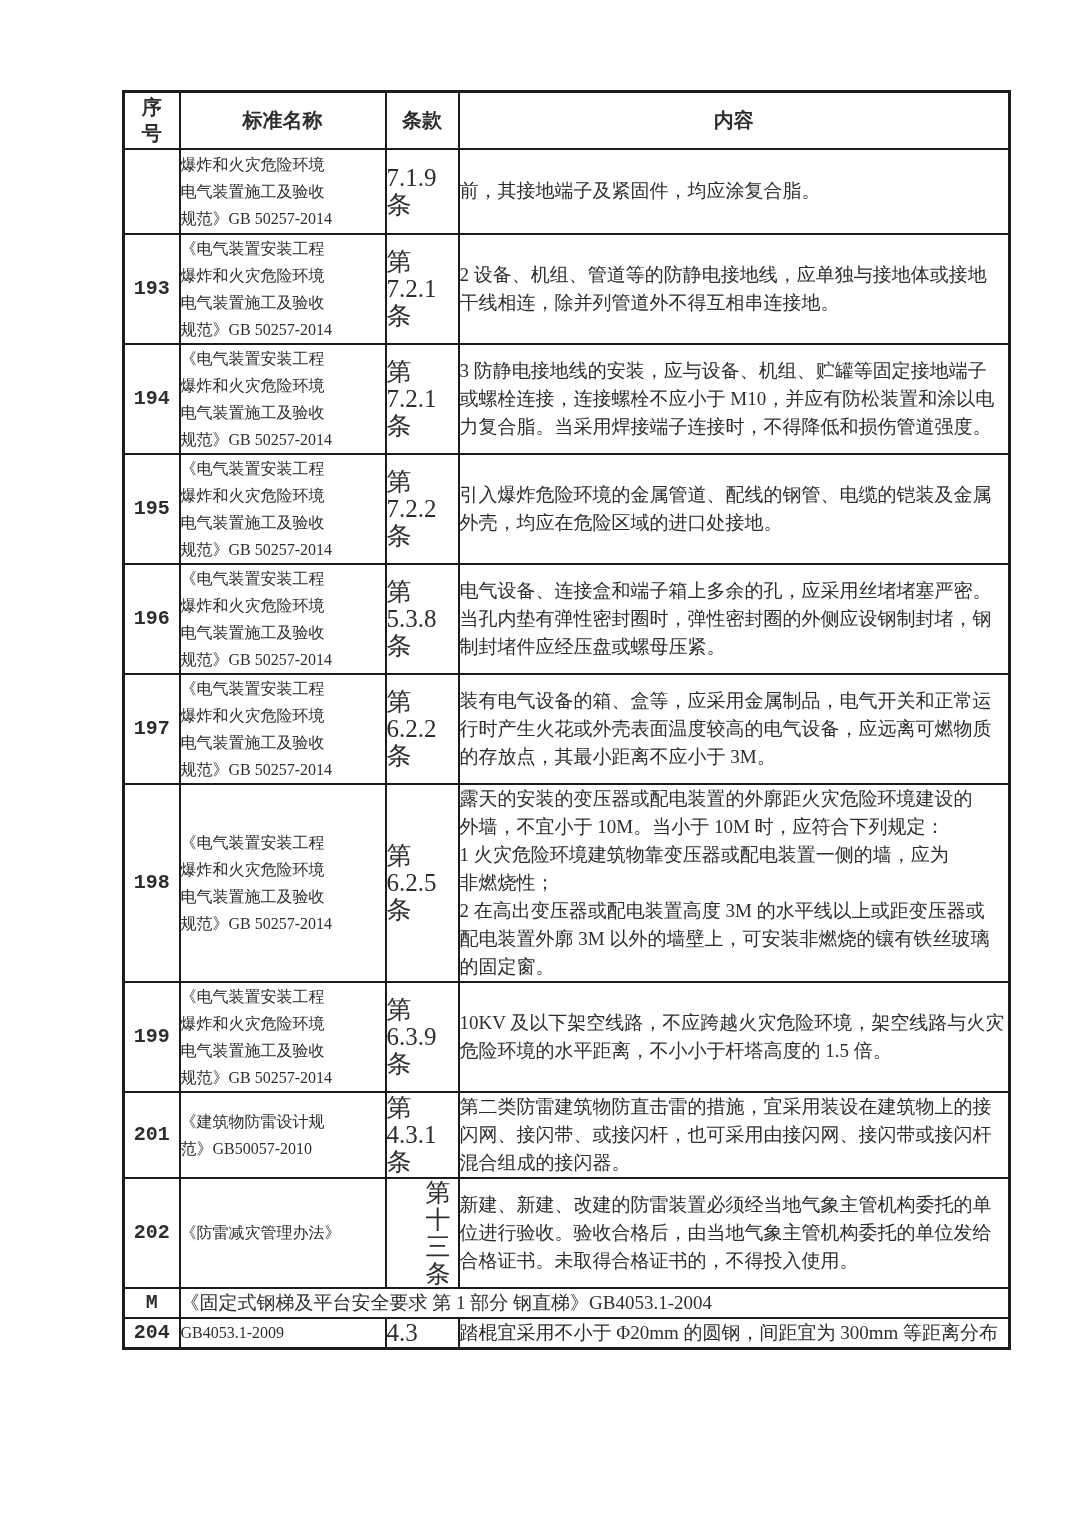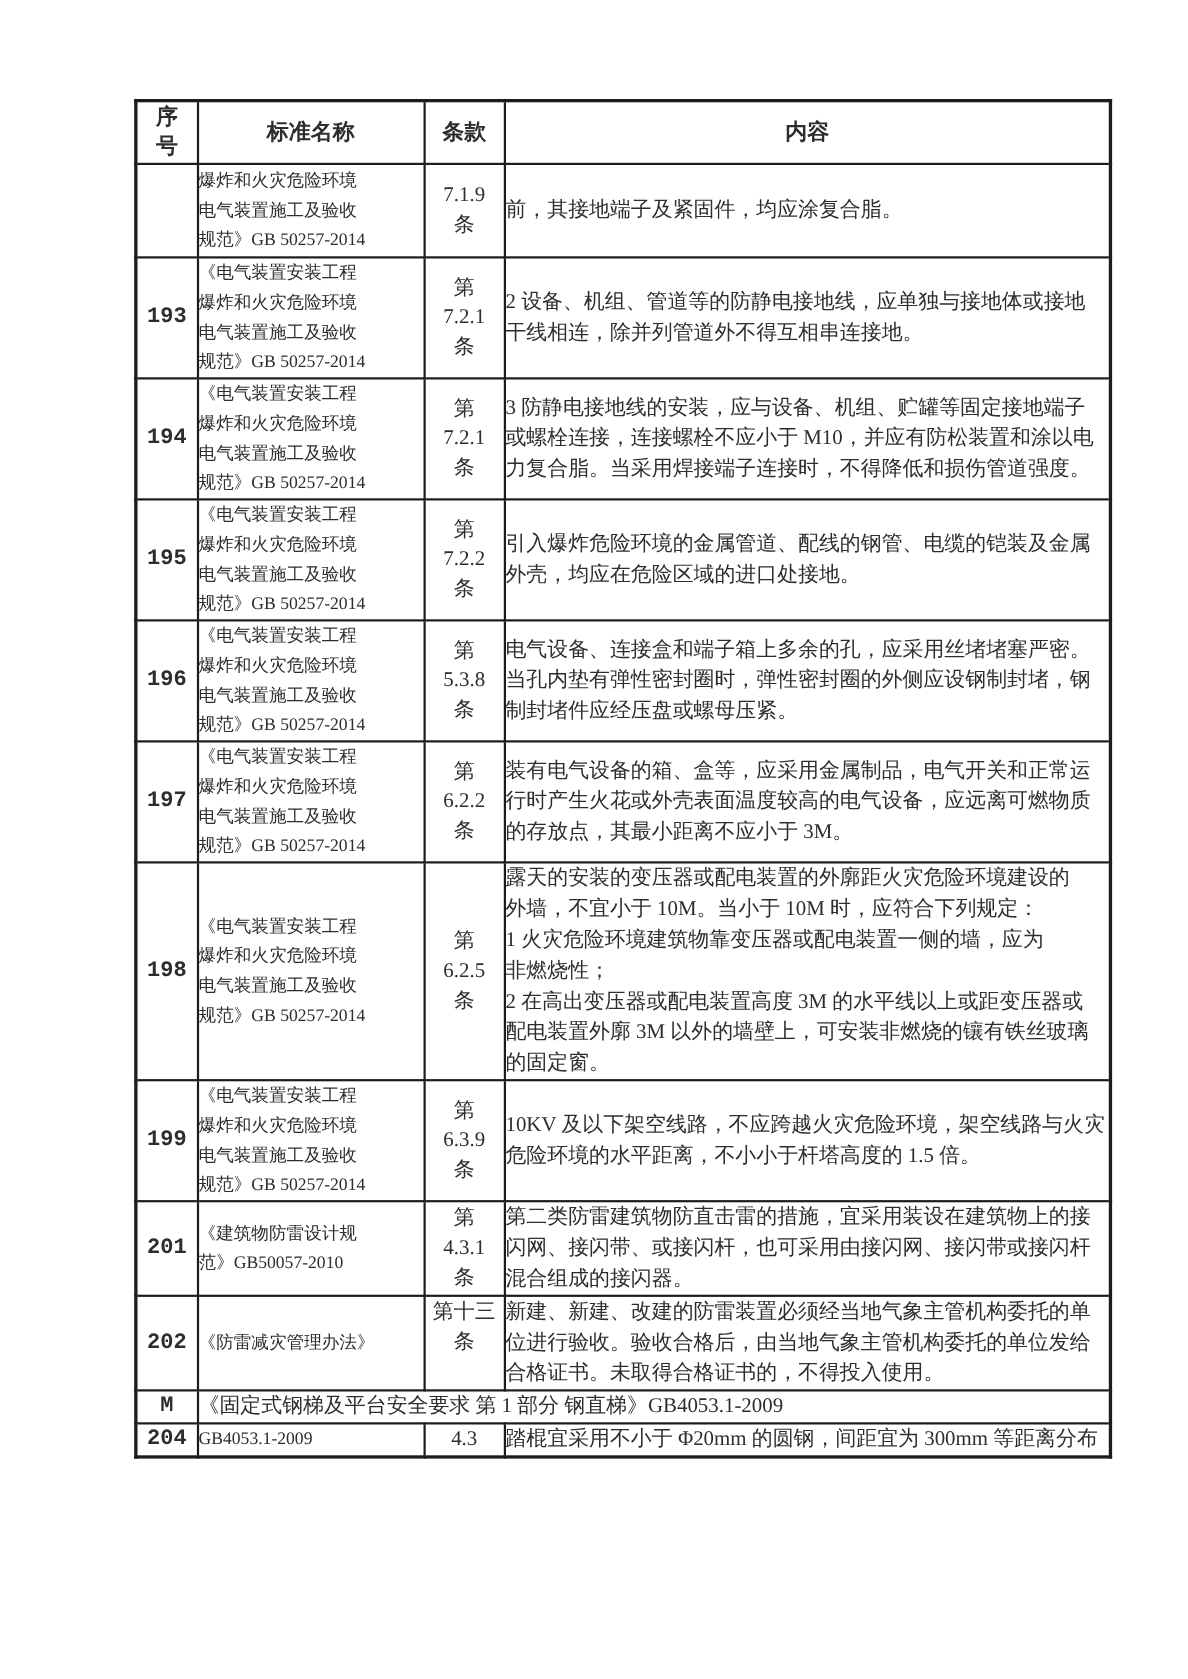--- a/index.html
+++ b/index.html
@@ -10,23 +10,23 @@
             border-collapse:collapse;table-layout:fixed;
             border:3px solid #1c1c1c;}
   table.std th,table.std td{border:2px solid #1c1c1c;overflow:hidden;
             word-break:break-all;vertical-align:middle;padding:0;}
   th.hdr{font-weight:bold;font-size:20px;text-align:center;
          line-height:26px;white-space:pre-line;}
   td.col-no{font-weight:bold;font-size:20px;text-align:center;
             font-family:Liberation Mono, monospace;}
   td.col-name{font-size:16px;text-align:left;line-height:27px;
               white-space:pre-line;padding:0 2px;}
-  td.col-clause{font-size:19px;text-align:center;line-height:27px;
+  td.col-clause{font-size:25px;line-height:27px;
                 white-space:pre-line;}
-  td.col-clause.v-top{vertical-align:top;}
+  td.col-clause.v-top{vertical-align:top;padding-left:39px;}
   td.col-content{font-size:19px;text-align:left;line-height:28px;
                  white-space:pre-line;padding:2px 3px 2px 9px;}
   td.col-merged{font-size:19px;text-align:left;padding-left:11px;
                 line-height:26px;white-space:pre-line;}
 </style>
 </head>
 <body>
 
 <div class="page">
   <table class="std">
@@ -162,21 +162,21 @@
           <td class="col-no">202</td>
           <td class="col-name">《防雷减灾管理办法》</td>
           <td class="col-clause v-top">第十三
 条</td>
           <td class="col-content">新建、新建、改建的防雷装置必须经当地气象主管机构委托的单
 位进行验收。验收合格后，由当地气象主管机构委托的单位发给
 合格证书。未取得合格证书的，不得投入使用。</td>
         </tr>
         <tr style="height: 30px;">
           <td class="col-no">M</td>
-          <td class="col-merged" colspan="3">《固定式钢梯及平台安全要求 第 1 部分 钢直梯》GB4053.1-2009</td>
+          <td class="col-merged" colspan="3">《固定式钢梯及平台安全要求 第 1 部分 钢直梯》GB4053.1-2004</td>
         </tr>
         <tr style="height: 30px;">
           <td class="col-no">204</td>
           <td class="col-name">GB4053.1-2009</td>
           <td class="col-clause">4.3</td>
           <td class="col-content">踏棍宜采用不小于 Φ20mm 的圆钢，间距宜为 300mm 等距离分布</td>
         </tr>
       </tbody>
   </table>
 </div>

